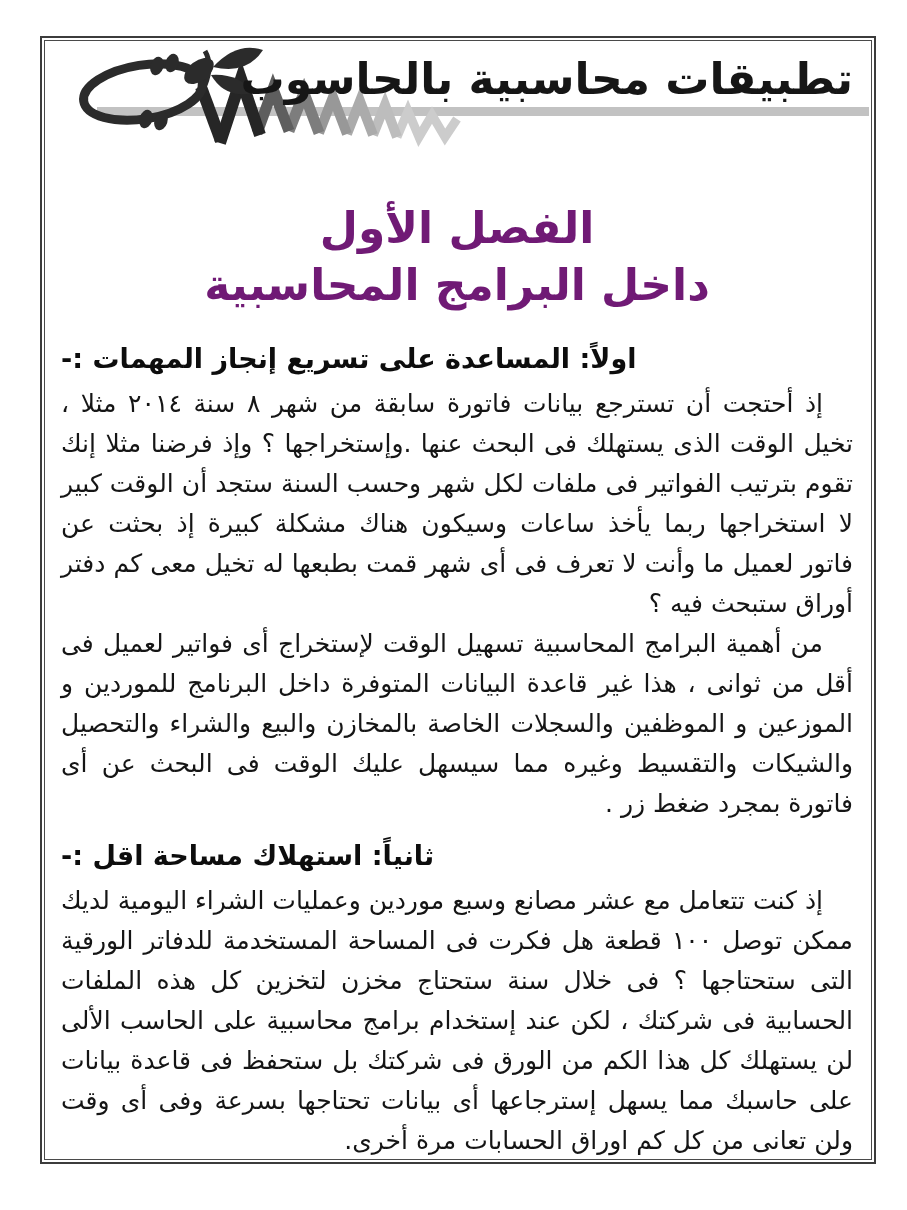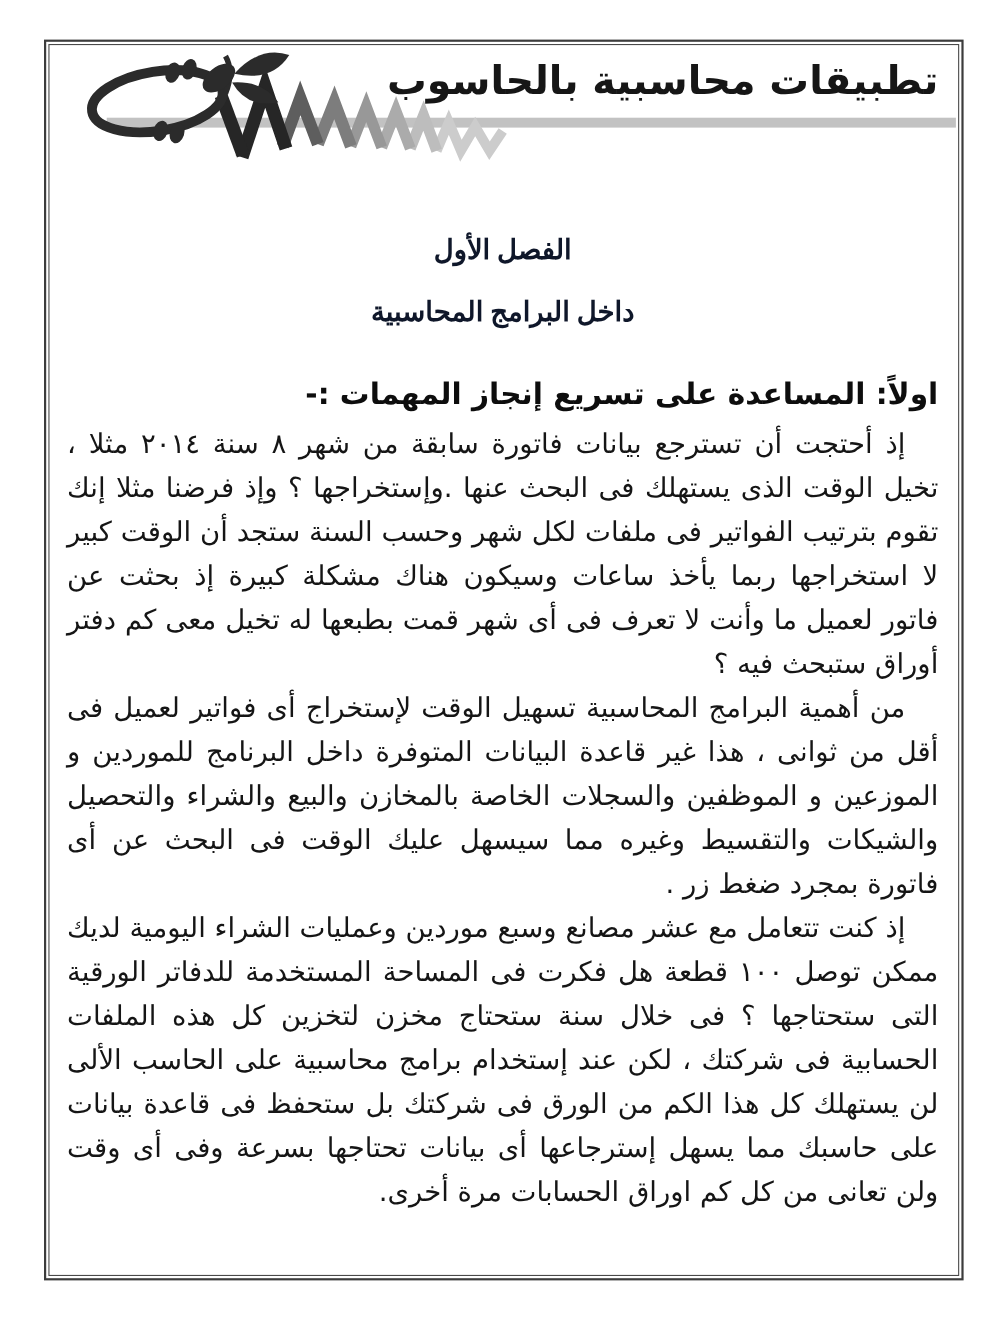--- a/index.html
+++ b/index.html
@@ -24,21 +24,21 @@
     position: relative;
     overflow: hidden;
   }
   .doc-header {
     position: relative;
     height: 122px;
   }
   .doc-title {
     position: absolute;
     top: 12px; right: 18px;
-    font-size: 36px;
+    font-size: 44px;
     font-weight: 700;
     direction: rtl;
     letter-spacing: 0px;
     color: #161616;
     white-space: nowrap;
   }
   .header-bar {
     position: absolute;
     top: 66px; left: 52px; right: 2px;
     height: 9px;
@@ -48,34 +48,33 @@
     position: absolute;
     top: 4px; left: 10px;
     width: 410px; height: 108px;
   }
   .content {
     direction: rtl;
     padding: 0 18px 0 16px;
   }
   .chapter-title {
     text-align: center;
-    font-size: 25px;
+    font-size: 44px;
     font-weight: 700;
     line-height: 57px;
-    color: #0f172a;
-    font-family: Liberation Serif, serif;
+    color: #701a75;
   }
   .chapter-block { margin-top: 36px; }
   .section-heading {
     font-size: 27px;
     font-weight: 700;
     color: #0d0d0d;
     margin-top: 30px;
     margin-bottom: 10px;
-    text-align: right;
+    text-align: left;
   }
   .section-heading.second { margin-top: 16px; }
   p.body-par {
     font-size: 25px;
     line-height: 40px;
     text-align: justify;
     text-indent: 30px;
     color: #151515;
   }
 </style>
@@ -118,18 +117,19 @@
 
       <div class="chapter-block">
         <div class="chapter-title">الفصل الأول</div>
         <div class="chapter-title">داخل البرامج المحاسبية</div>
       </div>
 
       <div class="section-heading">اولاً: المساعدة على تسريع إنجاز المهمات :-</div>
       <p class="body-par">إذ أحتجت أن تسترجع بيانات فاتورة سابقة من شهر ٨ سنة ٢٠١٤ مثلا ، تخيل الوقت الذى يستهلك فى البحث عنها .وإستخراجها ؟ وإذ فرضنا مثلا إنك تقوم بترتيب الفواتير فى ملفات لكل شهر وحسب السنة ستجد أن الوقت كبير لا استخراجها ربما يأخذ ساعات وسيكون هناك مشكلة كبيرة إذ بحثت عن فاتور لعميل ما وأنت لا تعرف فى أى شهر قمت بطبعها له تخيل معى كم دفتر أوراق ستبحث فيه ؟</p>
       <p class="body-par">من أهمية البرامج المحاسبية تسهيل الوقت لإستخراج أى فواتير لعميل فى أقل من ثوانى ، هذا غير قاعدة البيانات المتوفرة داخل البرنامج للموردين و الموزعين و الموظفين والسجلات الخاصة بالمخازن والبيع والشراء والتحصيل والشيكات والتقسيط وغيره مما سيسهل عليك الوقت فى البحث عن أى فاتورة بمجرد ضغط زر .</p>
 
+      <div class="section-heading second">ثانياً: استهلاك مساحة اقل :-</div>
       <p class="body-par">إذ كنت تتعامل مع عشر مصانع وسبع موردين وعمليات الشراء اليومية لديك ممكن توصل ١٠٠ قطعة هل فكرت فى المساحة المستخدمة للدفاتر الورقية التى ستحتاجها ؟ فى خلال سنة ستحتاج مخزن لتخزين كل هذه الملفات الحسابية فى شركتك ، لكن عند إستخدام برامج محاسبية على الحاسب الألى لن يستهلك كل هذا الكم من الورق فى شركتك بل ستحفظ فى قاعدة بيانات على حاسبك مما يسهل إسترجاعها أى بيانات تحتاجها بسرعة وفى أى وقت ولن تعانى من كل كم اوراق الحسابات مرة أخرى.</p>
 
     </div>
 
   </div>
 </div>
 
 </body></html>

